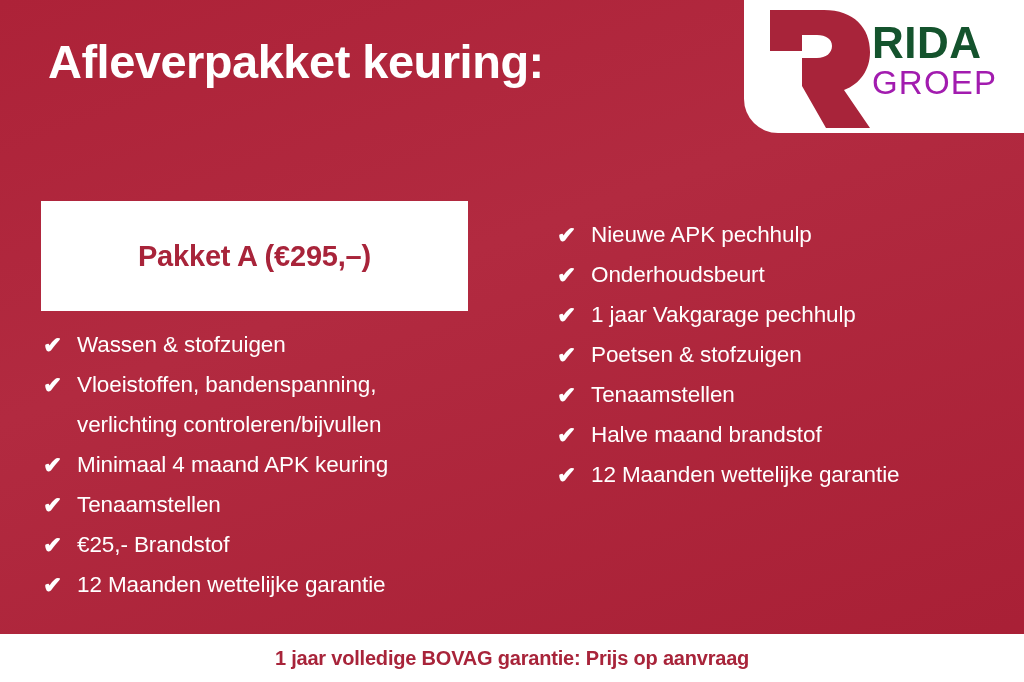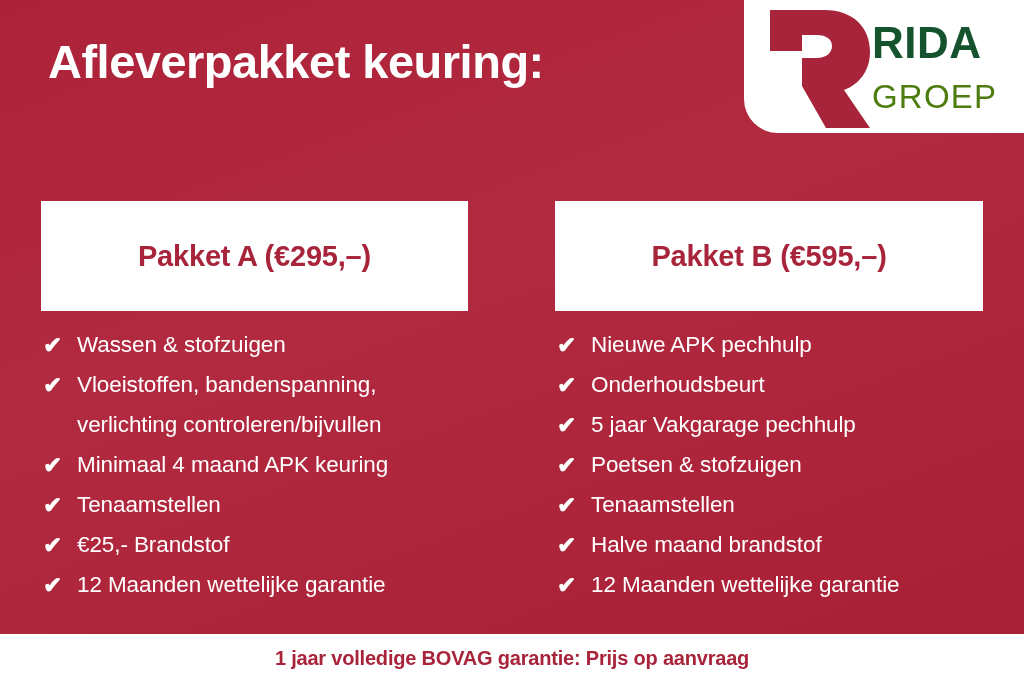--- a/index.html
+++ b/index.html
@@ -59,24 +59,24 @@
   #logo-rida {
     font-size: 44px;
     font-weight: bold;
     color: #14532d;
     letter-spacing: 0.5px;
     line-height: 0.95;
   }
   #logo-groep {
     font-size: 33px;
     font-weight: normal;
-    color: #4d7c0f;
+    color: #a21caf;
     letter-spacing: 1.2px;
     line-height: 1.05;
-    margin-top: 16px;
+    margin-top: 2px;
   }
 
   
   .pkg {
     position: absolute;
     top: 201px;
   }
   #pkg-a { left: 41px; width: 427px; }
   #pkg-b { left: 555px; width: 428px; }
 
@@ -187,35 +187,32 @@
           <span class="item-text">€25,- Brandstof</span>
         </li>
         <li>
           <span class="check-icon">✔</span>
           <span class="item-text">12 Maanden wettelijke garantie</span>
         </li>
       </ul>
   </div>
 
   <div class="pkg" id="pkg-b">
-    <div class="pkg-title-card">
-      <span class="pkg-title">Pakket B (€595,–)</span>
-    </div>
     <ul class="pkg-list" id="pkg-b-list">
         <li>
           <span class="check-icon">✔</span>
           <span class="item-text">Nieuwe APK pechhulp</span>
         </li>
         <li>
           <span class="check-icon">✔</span>
           <span class="item-text">Onderhoudsbeurt</span>
         </li>
         <li>
           <span class="check-icon">✔</span>
-          <span class="item-text">5 jaar Vakgarage pechhulp</span>
+          <span class="item-text">1 jaar Vakgarage pechhulp</span>
         </li>
         <li>
           <span class="check-icon">✔</span>
           <span class="item-text">Poetsen &amp; stofzuigen</span>
         </li>
         <li>
           <span class="check-icon">✔</span>
           <span class="item-text">Tenaamstellen</span>
         </li>
         <li>

